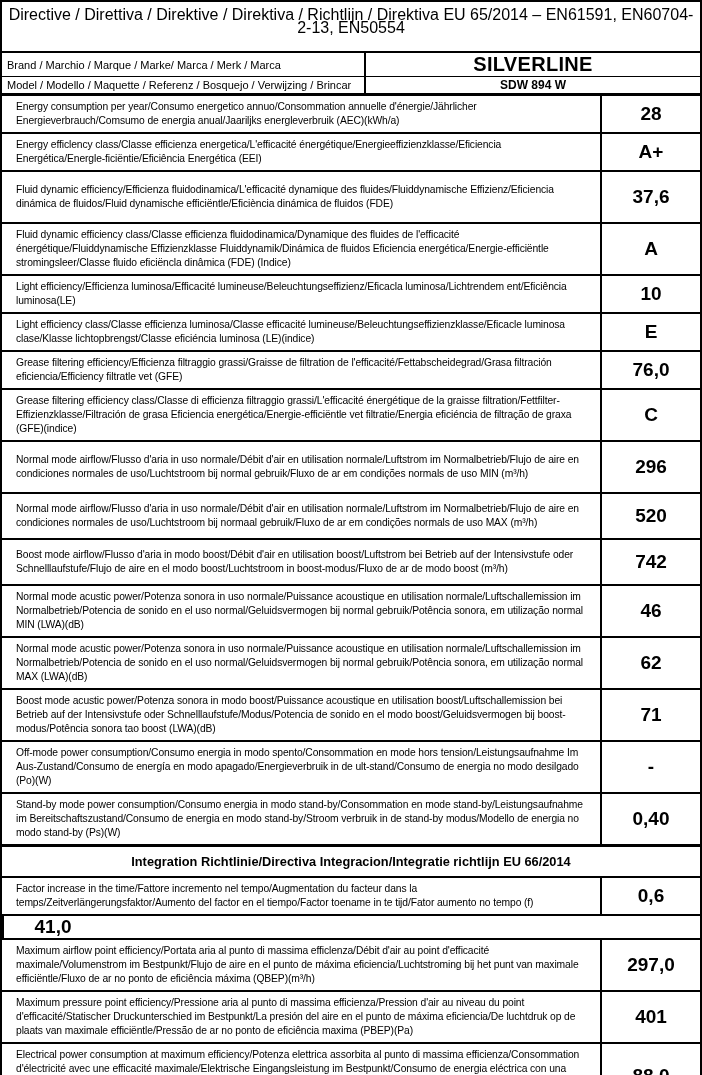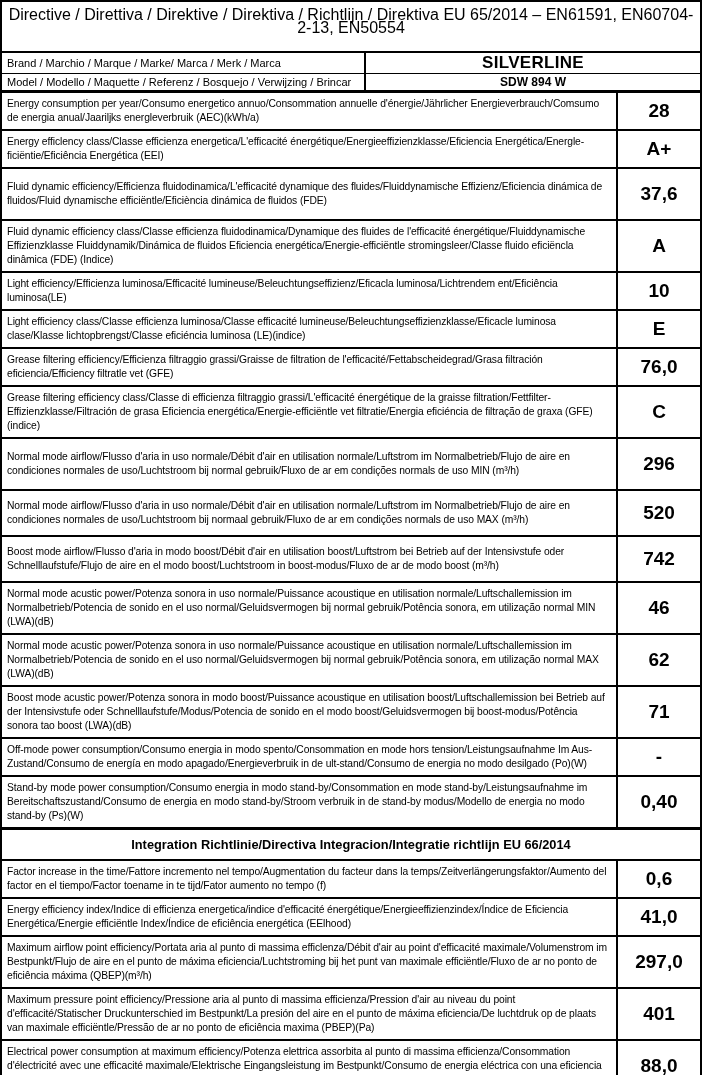--- a/index.html
+++ b/index.html
@@ -7,25 +7,25 @@
   .sheet{width:702px;min-height:1075px;box-sizing:border-box;border:2px solid #000;background:#fff;}
   .row{display:flex;border-top:2px solid #000;box-sizing:border-box;}
   .row.no-top{border-top:none;}
   .row.thin-top{border-top:1px solid #000;}
   .row.thick-top{border-top:3px solid #000;}
   .cell{box-sizing:border-box;}
   
   .directive-cell{flex:1;text-align:center;font-size:16px;padding:6px 4px 17px 4px;line-height:13px;}
   .hlabel{width:362px;flex:none;padding:2px 5px;font-size:11px;display:flex;align-items:center;line-height:12px;}
   .hvalue{flex:1;border-left:2px solid #000;display:flex;align-items:center;justify-content:center;font-weight:bold;}
-  .brand .hvalue{font-size:17px;letter-spacing:0.3px;}
+  .brand .hvalue{font-size:20px;letter-spacing:0.3px;}
   .model .hvalue{font-size:12px;}
   
-  .label{flex:1;padding:4px 5px;font-size:10.3px;line-height:14px;display:flex;align-items:center;letter-spacing:-0.1px;}
-  .value{width:84px;flex:none;border-left:2px solid #000;display:flex;align-items:center;justify-content:center;font-weight:bold;font-size:19px;}
+  .label{flex:1;padding:4px 14px;font-size:10.3px;line-height:14px;display:flex;align-items:center;letter-spacing:-0.1px;}
+  .value{width:100px;flex:none;border-left:2px solid #000;display:flex;align-items:center;justify-content:center;font-weight:bold;font-size:19px;}
   .row.tall{min-height:52px;}
   .row.tall2{min-height:46px;}
   
   .section-cell{flex:1;text-align:center;padding:5px 4px;}
   .section-line{font-weight:bold;font-size:12.8px;line-height:19px;}
 </style>
 </head>
 <body>
 
 <div class="sheet">
@@ -113,21 +113,20 @@
     <div class="cell section-cell">
       <div class="section-line">Integration Richtlinie/Directiva Integracion/Integratie richtlijn EU 66/2014</div>
     </div>
   </div>
 
   <div class="row">
     <div class="cell label">Factor increase in the time/Fattore incremento nel tempo/Augmentation du facteur dans la temps/Zeitverlängerungsfaktor/Aumento del factor en el tiempo/Factor toename in te tijd/Fator aumento no tempo (f)</div>
     <div class="cell value">0,6</div>
   </div>
   <div class="row">
-    <div class="cell label">Energy efficiency index/Indice di efficienza energetica/indice d'efficacité énergétique/Energieeffizienzindex/Índice de Eficiencia Energética/Energie efficiëntle Index/Índice de eficiência energética (EElhood)</div>
     <div class="cell value">41,0</div>
   </div>
   <div class="row">
     <div class="cell label">Maximum airflow point efficiency/Portata aria al punto di massima efficlenza/Débit d'air au point d'efficacité maximale/Volumenstrom im Bestpunkt/Flujo de aire en el punto de máxima eficiencia/Luchtstroming bij het punt van maximale efficiëntle/Fluxo de ar no ponto de eficiência máxima (QBEP)(m³/h)</div>
     <div class="cell value">297,0</div>
   </div>
   <div class="row">
     <div class="cell label">Maximum pressure point efficiency/Pressione aria al punto di massima efficienza/Pression d'air au niveau du point d'efficacité/Statischer Druckunterschied im Bestpunkt/La presión del aire en el punto de máxima eficiencia/De luchtdruk op de plaats van maximale efficiëntle/Pressão de ar no ponto de eficiência maxima (PBEP)(Pa)</div>
     <div class="cell value">401</div>
   </div>

